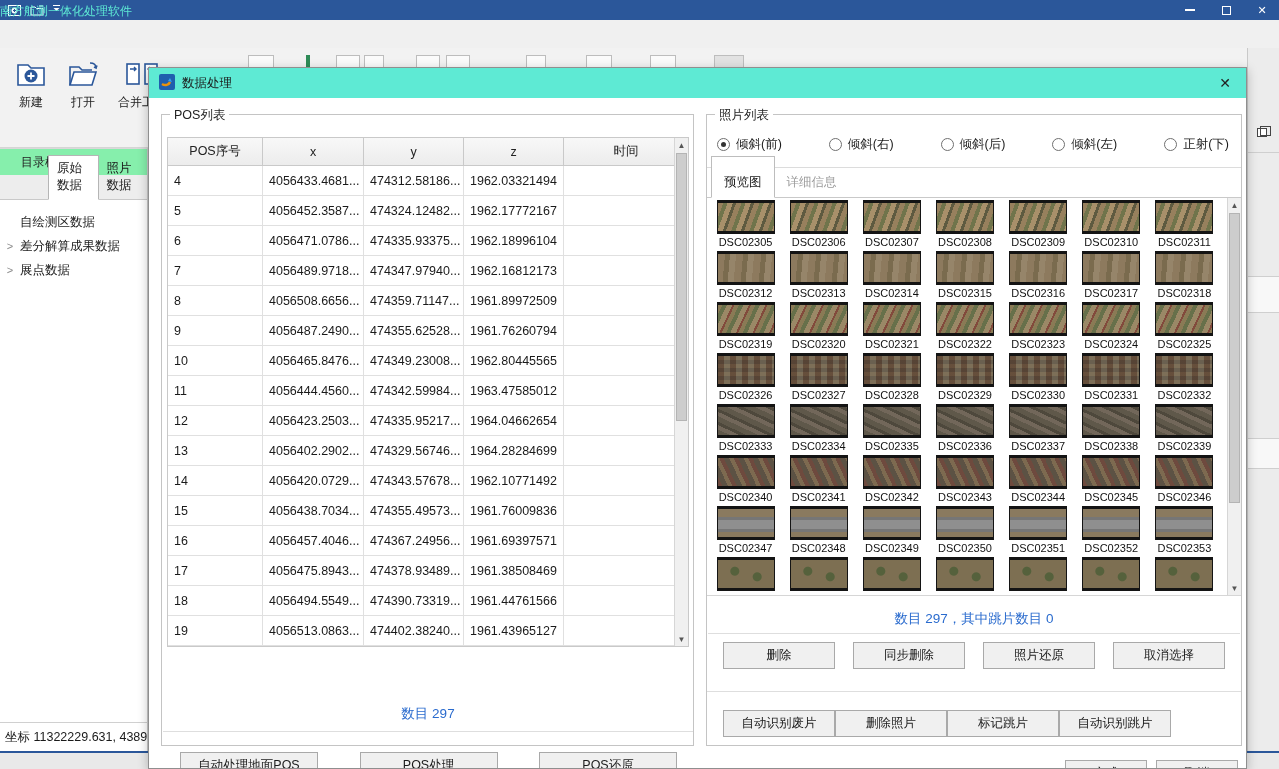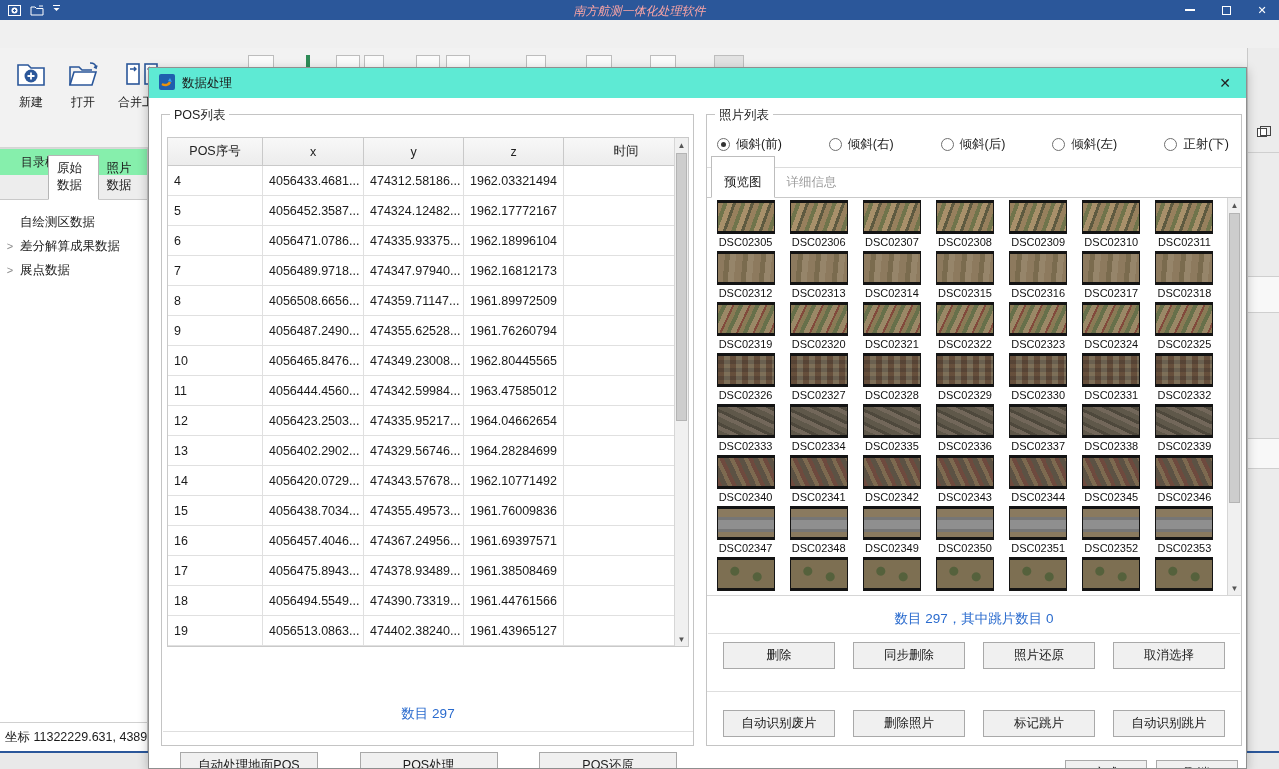--- a/index.html
+++ b/index.html
@@ -6,21 +6,21 @@
   html,body { width:1279px; height:769px; overflow:hidden;
     font-family:"Liberation Sans","DejaVu Sans",sans-serif; font-size:13px; color:#1a1a1a; background:#e9e9e9; }
   .abs { position:absolute; }
   #stage { position:relative; width:1279px; height:769px; background:#f0f0f0; }
 
   
   #titlebar { left:0; top:0; width:1279px; height:20px; background:#2b579a; color:#fff; }
   #qat { left:8px; top:2px; height:16px; display:flex; gap:8px; align-items:center; position:absolute; }
   .qat-ic { width:14px; height:13px; position:relative; }
   .qat-ic svg { display:block; }
-  #app-title { position:absolute; left:0; right:0; top:3px; text-align:center; font-size:12px; color:#fca5a5;font-style:italic; }
+  #app-title { position:absolute; left:0; right:0; top:3px; text-align:left; font-size:12px; color:#5eead4; }
   #wincontrols { position:absolute; right:4px; top:0; height:20px; display:flex; align-items:center; gap:22px; padding-right:6px; }
   .winbtn { color:#fff; font-size:11px; width:14px; text-align:center; cursor:default; }
   .winbtn .sq { width:9px; height:9px; border:1px solid #fff; margin:0 auto; }
   .winbtn .mini { width:10px; height:2px; background:#fff; margin:0 auto; }
 
   #menubar { left:0; top:20px; width:1279px; height:28px; background:#2b579a; display:flex; align-items:flex-end; padding-left:8px; position:absolute; }
   .menu-tab { color:#fff; font-size:12px; padding:5px 9px 6px 9px; }
   .menu-tab.active { background:#f2f2f2; color:#2b579a; }
 
   #ribbon { left:0; top:48px; width:1279px; height:100px; background:#f2f2f2; border-bottom:1px solid #d5d5d5; position:absolute; }
@@ -101,21 +101,21 @@
   .t1 { background:repeating-linear-gradient(95deg,#8d7a5e 0 7px,#7a6b4e 7px 12px,#96856a 12px 18px); }
   .t2 { background:repeating-linear-gradient(115deg,#8a7a55 0 4px,#67704a 4px 8px,#9a8866 8px 13px,#824a3c 13px 15px); }
   .t3 { background:repeating-linear-gradient(0deg,#7d6f58 0 4px,#6a6050 4px 8px),repeating-linear-gradient(90deg,rgba(150,90,70,0.45) 0 6px,rgba(0,0,0,0) 6px 12px); background-blend-mode:multiply; }
   .t4 { background:repeating-linear-gradient(25deg,#5f584a 0 5px,#72675a 5px 9px,#4e483c 9px 12px); }
   .t5 { background:repeating-linear-gradient(65deg,#6e4a3e 0 4px,#5c5244 4px 9px,#7d6a50 9px 13px); }
   .t6 { background:linear-gradient(180deg,#8a7a5f 0 8px,#767676 8px 11px,#8f8f8f 11px 20px,#767676 20px 23px,#8a7a5f 23px); }
   .t7 { background:radial-gradient(circle at 30% 40%,#55613c 0 4px,rgba(0,0,0,0) 5px),radial-gradient(circle at 70% 60%,#55613c 0 4px,rgba(0,0,0,0) 5px),#7d6f52; }
   #photo-count { position:absolute; left:1px; top:488px; width:532px; height:31px; line-height:31px; text-align:center; color:#2a6bce; font-size:13.5px; border-bottom:1px solid #dedede; }
   #photo-btns-1 { position:absolute; left:0; top:527px; width:534px; display:flex; justify-content:space-between; padding:0 16px; }
   #photo-sep { position:absolute; left:0; top:576px; width:534px; height:1px; background:#dedede; }
-  #photo-btns-2 { position:absolute; left:0; top:587px; width:534px; display:flex; justify-content:space-between; padding:8px 16px; }
+  #photo-btns-2 { position:absolute; left:0; top:587px; width:534px; display:flex; padding:8px 16px; }
 
   #dlg-footer { position:absolute; left:0; top:692px; width:1099px; height:40px; display:flex; justify-content:flex-end; gap:9px; padding-right:10px; }
   .btn-footer { width:82px; }
 </style>
 </head>
 <body>
 
 <div id="stage">
 
   <div id="titlebar" class="abs">

